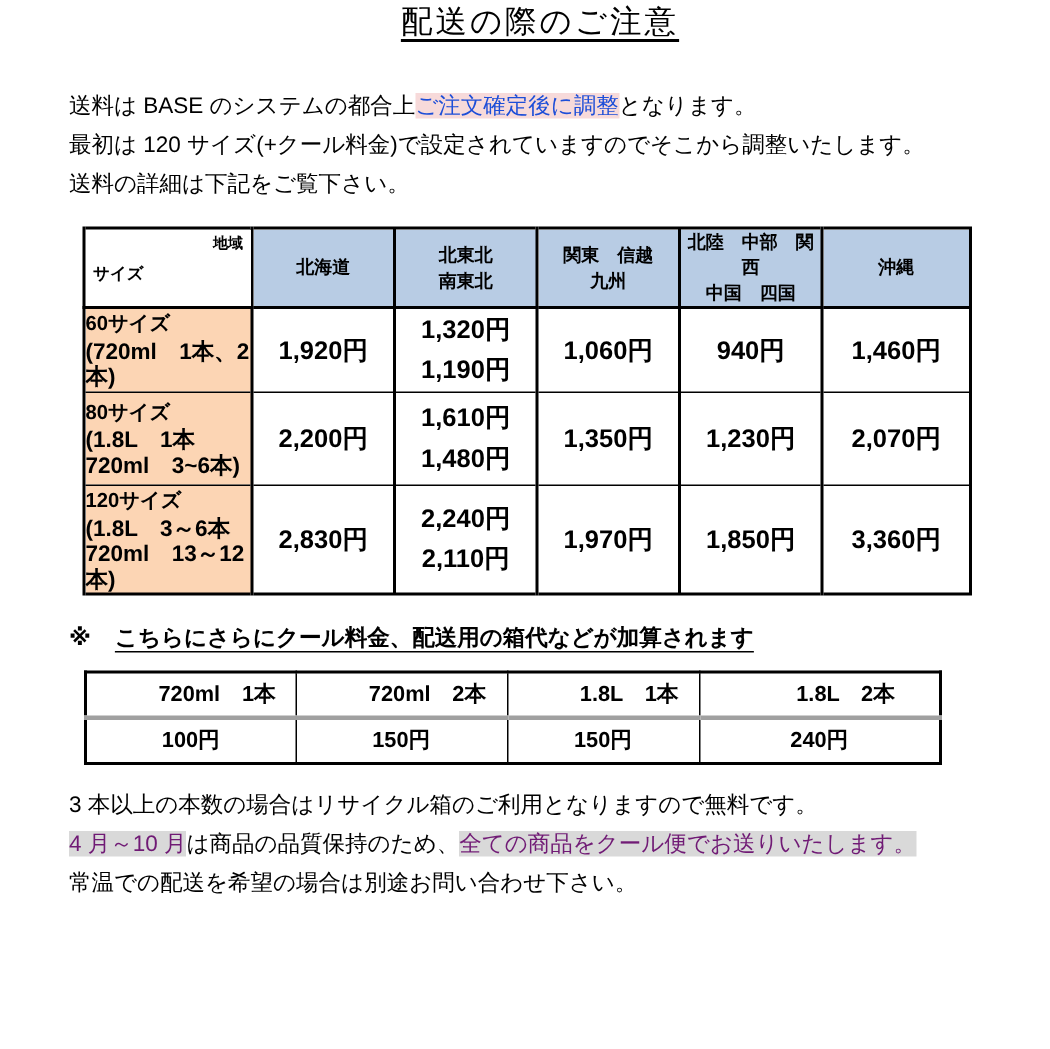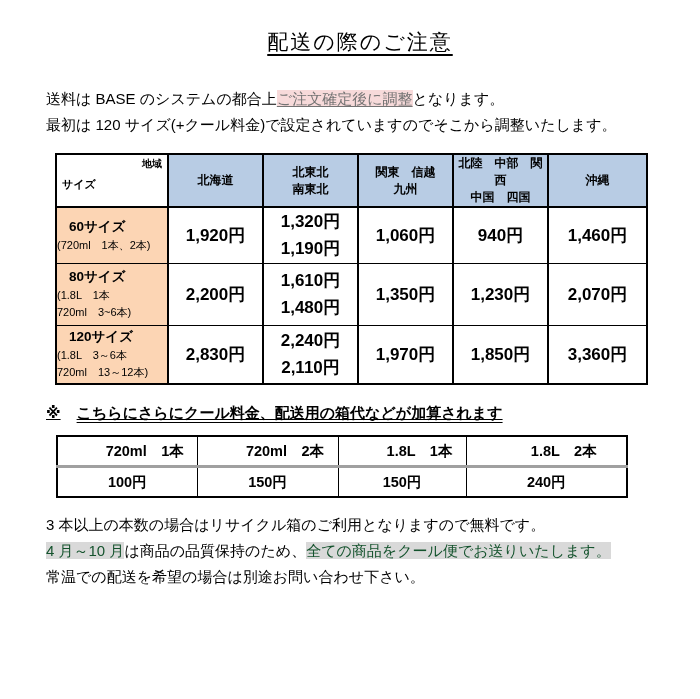--- a/index.html
+++ b/index.html
@@ -5,32 +5,32 @@
   html, body { margin:0; padding:0; }
   body {
     width:700px; height:699px;
     background:#ffffff; color:#000000;
     font-family:"Liberation Sans","DejaVu Sans",sans-serif;
     overflow:hidden;
   }
   .page { position:relative; width:700px; height:699px; }
 
   
-  .title-wrap { text-align:center; padding-top:28px;margin-left:20px; }
+  .title-wrap { text-align:center; padding-top:0;margin-left:20px; }
   .doc-title {
     display:inline-block;
     font-size:21px; letter-spacing:2px;
     text-decoration:underline; text-underline-offset:5px;
   }
 
   
   .intro { margin:30px 0 0 46px; font-size:15px; line-height:26px; }
   .red-hl {
-    color:#737373; background:#f7dada;
-    text-decoration:underline; text-underline-offset:2px;
+    color:#1d4ed8; background:#f7dada;
+    text-underline-offset:2px;
   }
 
   
   .main-table {
     border-collapse:collapse; table-layout:fixed;
     width:591px; margin:15px 0 0 55px;
     border:2px solid #000;
   }
   .main-table th, .main-table td {
     border-left:2px solid #000; border-right:2px solid #000;
@@ -39,63 +39,64 @@
   }
   .main-table thead th { border-bottom:2px solid #000; }
   .corner { background:#ffffff; position:relative; }
   .corner .corner-tr { position:absolute; top:2px; right:5px; font-size:10px; font-weight:bold; }
   .corner .corner-bl { position:absolute; bottom:14px; left:5px; font-size:11px; font-weight:bold; }
   .region {
     background:#b8cce4; font-size:12px; font-weight:bold;
     text-align:center; vertical-align:middle; line-height:17px;
   }
   .size-cell { background:#fcd5b4; vertical-align:middle; padding-left:5px; text-align:left; }
-  .size-name { font-weight:bold; font-size:13.5px; line-height:20px;padding-left:12px; }
-  .size-detail { font-size:11px; line-height:17px; }
+  .size-name { font-weight:bold; font-size:13.5px; line-height:20px; }
+  .size-detail { font-size:15px; line-height:17px;font-weight:bold; }
   .price { text-align:center; vertical-align:middle; font-weight:bold; font-size:17px; }
   .price-line { line-height:27px; }
   tr.hrow { height:44px; }
   tr.r0 { height:56px; }
   tr.r1 { height:62px; }
   tr.r2 { height:62px; }
   tr.r3 { height:59px; }
 
   
-  .note-line { margin:19px 0 4px 46px; font-size:15px; font-weight:bold;text-decoration:underline; }
+  .note-line { margin:19px 0 4px 46px; font-size:15px; font-weight:bold; }
   .note-text { text-decoration:underline; text-underline-offset:4px; margin-left:16px; }
 
   
   .boxfee-intro { margin:25px 0 0 46px; font-size:15px; }
   .fee-table {
     border-collapse:collapse; table-layout:fixed;
     width:570px; margin:12px 0 0 56px;
     border:2px solid #000;
   }
   .fee-table td {
     border:1px solid #000; text-align:center; vertical-align:middle;
     font-weight:bold; font-size:14.5px; height:28px; padding:0;
   }
   .fee-table tr.fee-hdr td { border-bottom:3px solid #a0a0a0;padding-left:35px; }
 
   
   .footer { margin:14px 0 0 46px; font-size:15px; line-height:26px; }
-  .gray-hl { color:#14532d; background:#d9d9d9; }
+  .gray-hl { color:#701a75; background:#d9d9d9; }
 </style>
 </head>
 <body>
 
 <div class="page">
 
   <div class="title-wrap">
     <span class="doc-title">配送の際のご注意</span>
   </div>
 
   <div class="intro">
     <div><span>送料は BASE のシステムの都合上</span><span class="red-hl">ご注文確定後に調整</span><span>となります。</span></div>
     <div>最初は 120 サイズ(+クール料金)で設定されていますのでそこから調整いたします。</div>
+    <div>送料の詳細は下記をご覧下さい。</div>
   </div>
 
   <table class="main-table">
     <colgroup>
       <col style="width:112px">
         <col style="width:95px">
         <col style="width:95px">
       <col style="width:95px">
         <col style="width:95px">
         <col style="width:99px">

